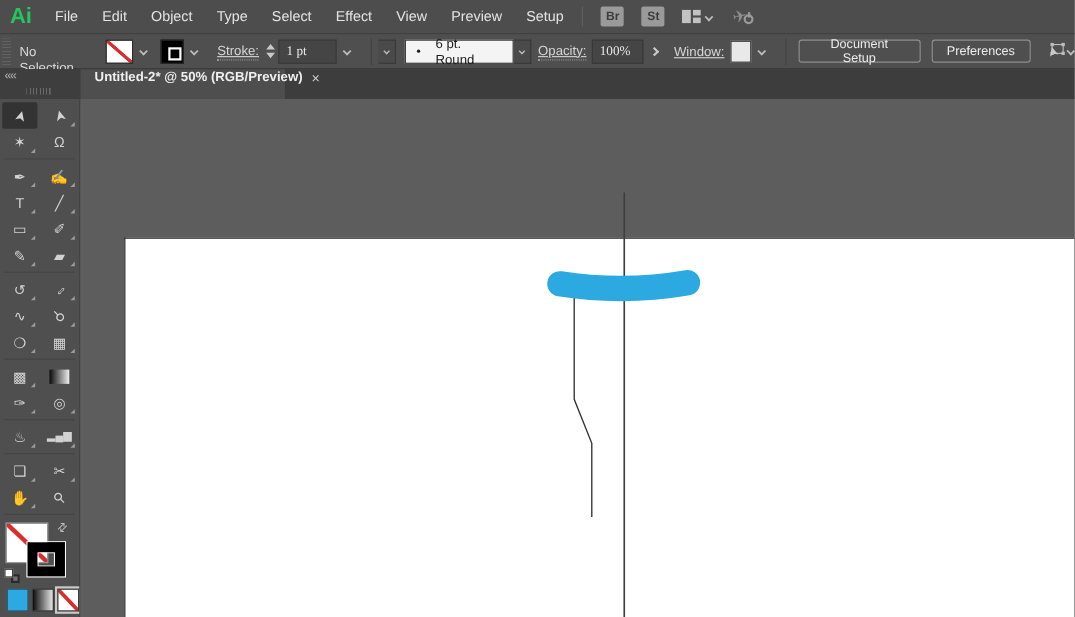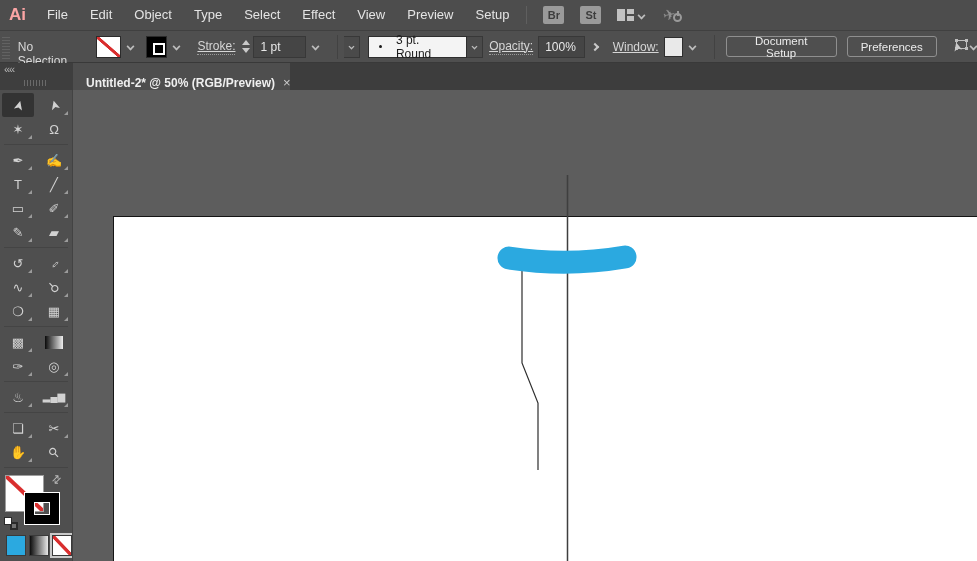--- a/index.html
+++ b/index.html
@@ -2,21 +2,21 @@
 <html><head>
 <meta charset="utf-8">
 <style>
   * { box-sizing: border-box; margin: 0; padding: 0; }
   html,body { width: 977px; height: 561px; overflow: hidden; }
   body { font-family: "Liberation Sans", sans-serif; background:#4d4d4d; }
   .app { width:977px; height:561px; display:flex; flex-direction:column; overflow:hidden; }
 
   
   .menubar { height:30px; background:#4d4d4d; display:flex; align-items:center; flex:0 0 30px; }
-  .ai-logo { font-size:17px; font-weight:bold; color:#fca5a5; padding:0 10px 0 9px; letter-spacing:0; }
+  .ai-logo { font-size:20px; font-weight:bold; color:#22c55e; padding:0 10px 0 9px; letter-spacing:0; }
   .menu-item { color:#e4e4e4; font-size:13px; padding:0 11px; height:30px; line-height:30px; cursor:default; }
   .mb-sep { width:1px; height:18px; background:#5f5f5f; margin:0 8px 0 6px; }
   .badge { background:#9a9a9a; color:#3d3d3d; font-size:11px; font-weight:bold; border-radius:2px;
            width:21px; height:18px; display:flex; align-items:center; justify-content:center; margin:0 8px; }
   .ws-icon { width:17px; height:12px; position:relative; margin:0 4px 0 8px; }
   .ws-icon i { position:absolute; background:#c2c2c2; }
   .ws-icon .a { left:0; top:0; width:8px; height:12px; }
   .ws-icon .b { left:10px; top:0; width:7px; height:5px; }
   .ws-icon .c { left:10px; top:7px; width:7px; height:5px; }
   .chev { width:7px; height:7px; border-left:2px solid #bdbdbd; border-bottom:2px solid #bdbdbd;
@@ -40,21 +40,21 @@
   .swatch-stroke { width:22px; height:22px; background:#000; border:1px solid #2b2b2b; position:relative; }
   .swatch-stroke::after { content:""; position:absolute; left:6px; top:6px; width:8px; height:8px; border:2px solid #fff; }
   .dd-btn { width:15px; height:22px; display:flex; align-items:center; justify-content:center; margin:0 8px 0 2px; }
   .lbl { margin:0 5px 0 6px;text-decoration:underline; }
   .lbl.link { border-bottom:1px dotted #9a9a9a; padding-bottom:1px; }
   .stepper { display:flex; flex-direction:column; justify-content:center; gap:3px; margin:0 3px 0 2px; }
   .stepper i { width:0; height:0; border-left:4px solid transparent; border-right:4px solid transparent; }
   .stepper .up { border-bottom:5px solid #c9c9c9; }
   .stepper .dn { border-top:5px solid #c9c9c9; }
   .field { background:#454545; border:1px solid #383838; height:22px; display:flex; align-items:center;
-           padding:0 6px; color:#e8e8e8; }
+           padding:0 6px; color:#e8e8e8;font-family:Liberation Serif, serif; }
   .field.w54 { width:54px; }
   .field.w48 { width:48px; }
   .dd-dark { background:#454545; border:1px solid #383838; height:22px; display:flex; align-items:center; padding:0 8px; }
   .profile-line { width:38px; height:3px; background:#000; border-radius:2px; margin-right:8px; }
   .dd-chev { width:17px; height:22px; background:#4a4a4a; border:1px solid #383838; border-left:none;
              display:flex; align-items:center; justify-content:center; }
   .brush-dd { background:#f4f4f4; border:1px solid #2e2e2e; height:22px; display:flex; align-items:center;
               color:#1c1c1c; padding:0 10px; }
   .brush-dot { width:3px; height:3px; background:#1c1c1c; border-radius:50%; margin-right:14px; }
   .brush-dd .txt { font-size:12px; }
@@ -70,21 +70,21 @@
   .touch-icon .rect .bl{left:-2px;bottom:-2px;} .touch-icon .rect .br{right:-2px;bottom:-2px;}
   .touch-icon .cur { position:absolute; left:0px; top:1px; color:#c9c9c9; font-size:12px;
                      transform:rotate(-105deg); line-height:1; }
 
   
   .tabbar { height:27px; background:#3d3d3d; display:flex; flex:0 0 27px; }
   .tools-head { width:73px; background:#3e3e3e; position:relative; flex:0 0 73px; }
   .collapse { position:absolute; left:4px; top:0px; color:#b5b5b5; font-size:11px; letter-spacing:-1px; }
   .tools-grip { position:absolute; left:24px; bottom:4px; width:22px; height:6px;
         background:repeating-linear-gradient(90deg,#6a6a6a 0 1px,transparent 1px 3px); }
-  .doc-tab { background:#4e4e4e; width:217px; display:flex; align-items:flex-end; padding:0 10px 0 13px;
+  .doc-tab { background:#4e4e4e; width:186px; display:flex; align-items:flex-start; padding:0 10px 0 13px;
              color:#efefef; font-size:12px; font-weight:bold; }
   .doc-tab .title { flex:1; white-space:nowrap; }
   .doc-tab .close { color:#cdcdcd; font-size:13px; font-weight:normal; margin-left:8px; }
 
   
   .main { flex:1; display:flex; overflow:hidden; }
   .toolbar { width:73px; flex:0 0 73px; background:#4f4f4f; border-right:1px solid #434343;
              display:grid; grid-template-columns:1fr 1fr; align-content:start; padding-top:3px; overflow:hidden;}
   .tool { height:24px; display:flex; align-items:center; justify-content:center; position:relative;
           color:#d2d2d2; margin:0 2px; }
@@ -179,21 +179,21 @@
     <span class="dd-btn">
         <span class="chev"></span>
       </span>
     <span class="cb-sep"></span>
     <span class="dd-chev">
         <span class="chev small"></span>
       </span>
     <span style="width:8px"></span>
     <span class="brush-dd">
       <span class="brush-dot"></span>
-      <span class="txt">3 pt. Round</span>
+      <span class="txt">6 pt. Round</span>
     </span>
     <span class="dd-chev">
         <span class="chev small"></span>
       </span>
     <span class="lbl link">Opacity:</span>
     <span class="field w48">100%</span>
     <span class="expand-btn">
         <span class="chev-r"></span>
       </span>
     <span class="lbl">Window:</span>

